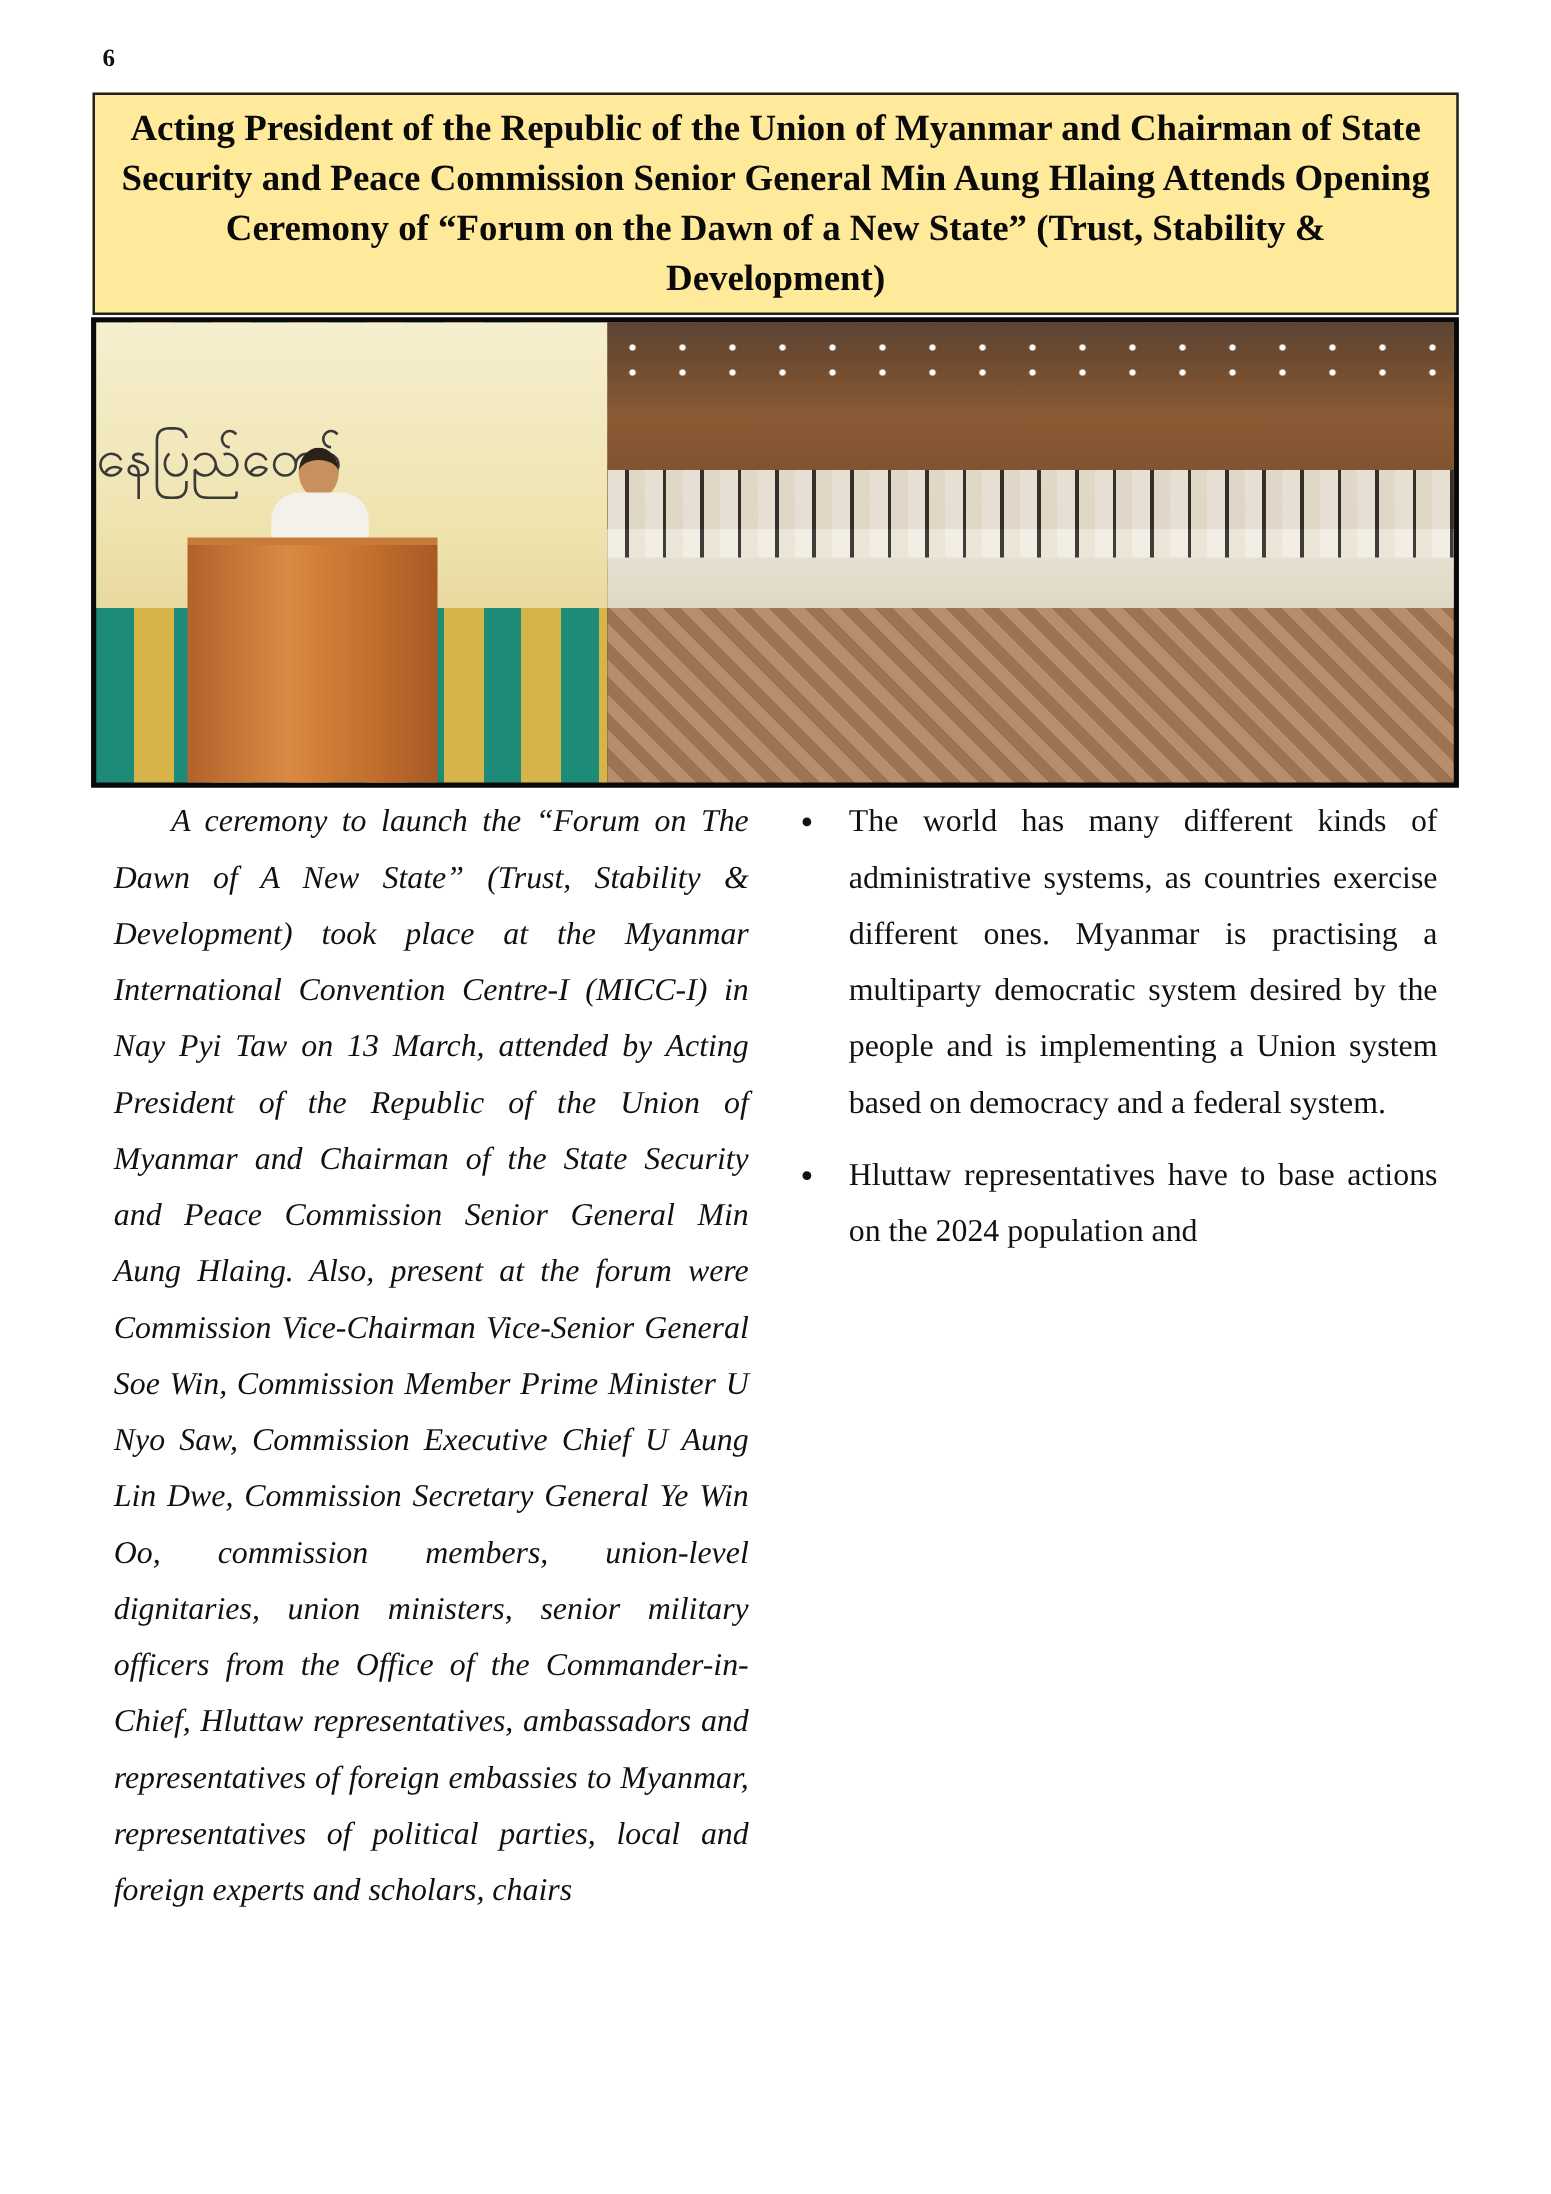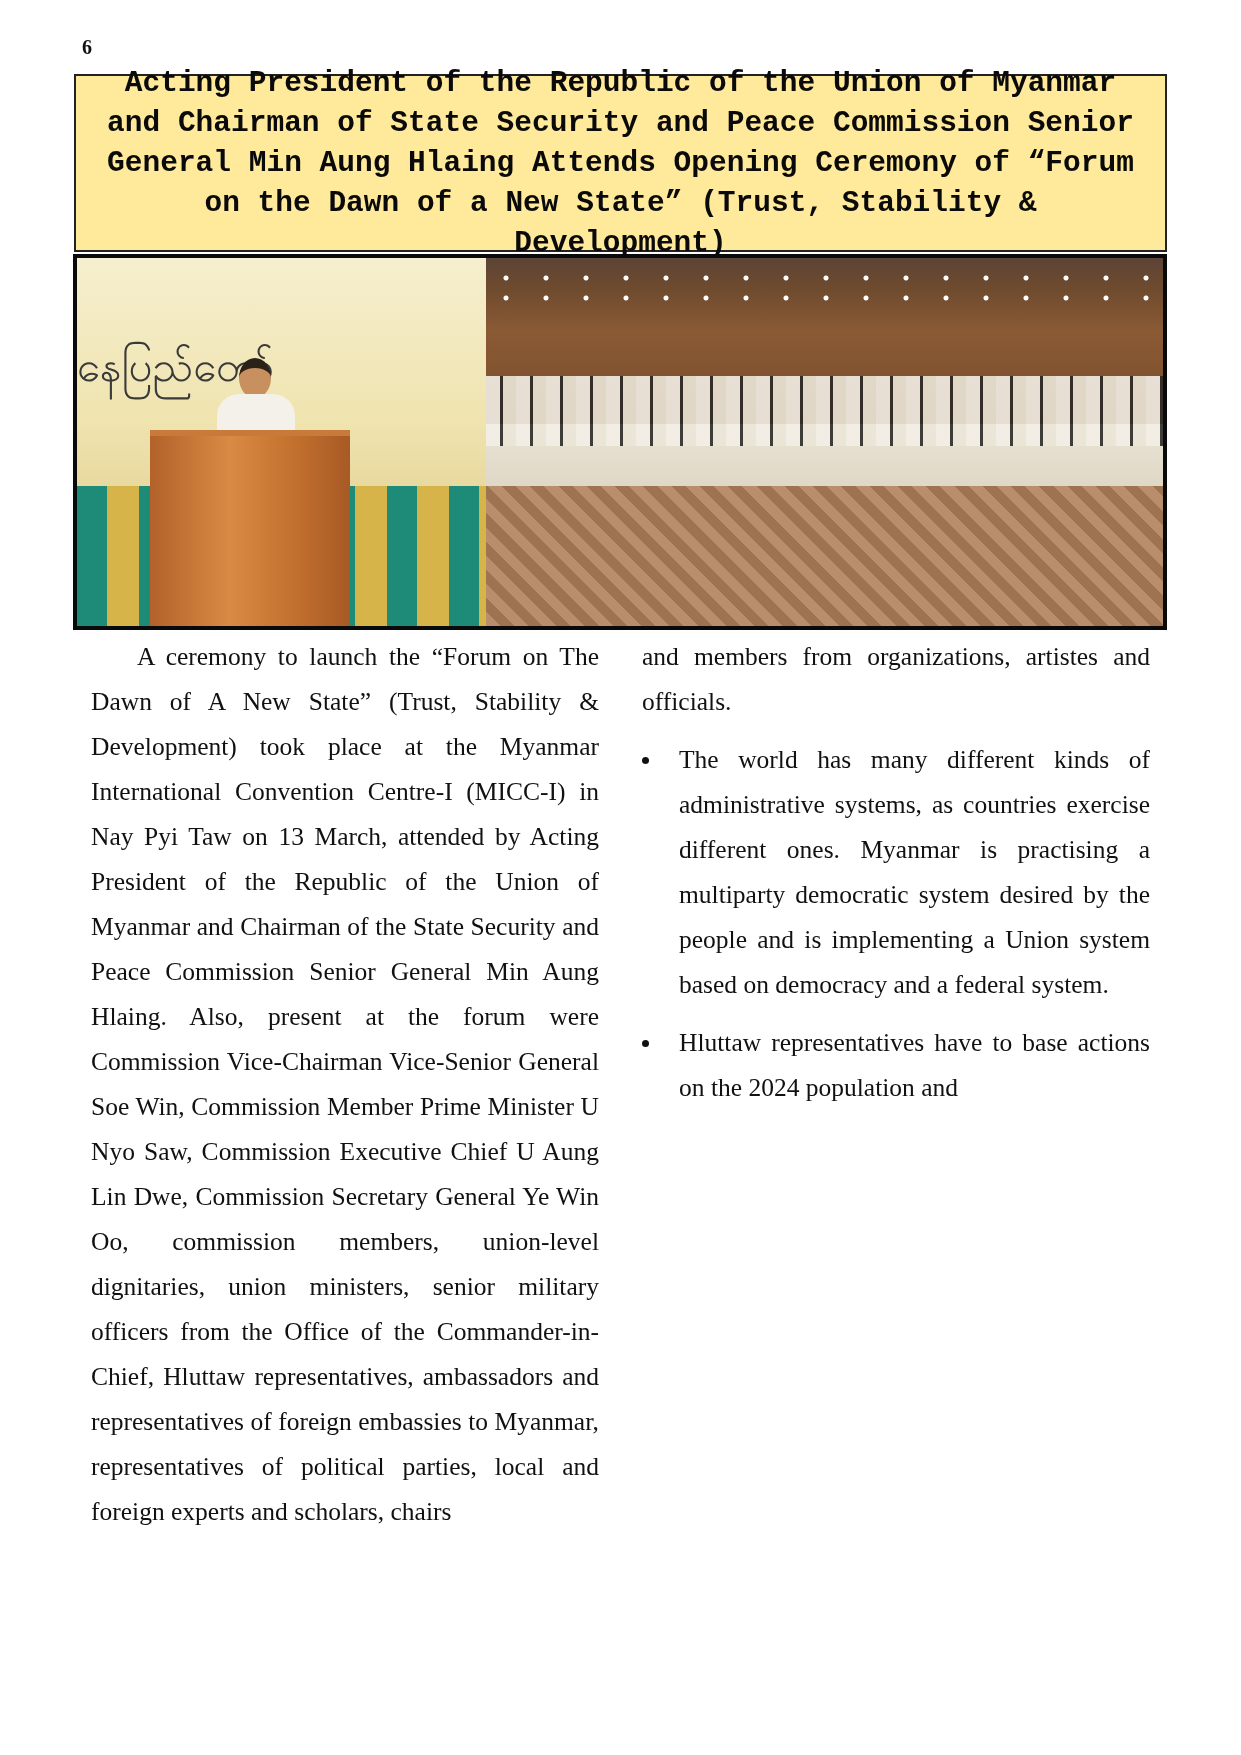--- a/index.html
+++ b/index.html
@@ -4,21 +4,21 @@
 <style>
   html, body { margin: 0; padding: 0; background: #ffffff; }
   body { width: 1241px; height: 1755px; position: relative; overflow: hidden;
          font-family: "Liberation Serif", serif; color: #111; }
   .page-number { position: absolute; left: 82px; top: 36px; font-size: 20px; font-weight: bold;
                  font-family: "Liberation Serif", serif; }
   .title-box { position: absolute; left: 74px; top: 74px; width: 1089px; height: 174px;
                background: #ffe99b; border: 2px solid #222; box-sizing: content-box;
                display: flex; align-items: center; justify-content: center; }
   .title-box h1 { margin: 0; padding: 0 16px; font-size: 29.5px; line-height: 40px; font-weight: bold;
-                  text-align: center; font-family: Liberation Mono, monospace; color: #0a0a0a; }
+                  text-align: center; font-family: Liberation Serif, serif; color: #0a0a0a; }
   .photo-frame { position: absolute; left: 73px; top: 254px; width: 1086px; height: 368px;
                  border: 4px solid #0a0a0a; background: #0a0a0a; display: flex; }
   .photo { position: relative; height: 100%; overflow: hidden; }
   .photo-left { width: 409px;
     background:
       linear-gradient(180deg, #f6efcf 0%, #efe3ae 45%, #e8d9a0 62%, transparent 62%),
       repeating-linear-gradient(90deg, #1e8a78 0 30px, #d7b44a 30px 62px);
   }
   .photo-right { flex: 1;
     background:
@@ -37,21 +37,21 @@
                    background: #f4f1ea; border-radius: 22px 22px 0 0; }
   .audience { position: absolute; left: 0; right: 0; top: 118px; height: 70px;
               background: repeating-linear-gradient(90deg, #f3efe6 0 14px, #2c2a28 14px 17px, #ece6d8 17px 30px); opacity: 0.9; }
   .hall-lights { position: absolute; left: 0; right: 0; top: 10px; height: 40px;
                  background: radial-gradient(circle, #fff 0 2px, transparent 3px) 0 0/40px 20px; }
   .column { position: absolute; top: 634px; width: 508px; font-size: 25.5px; line-height: 45px;
             text-align: justify; hyphens: manual; }
   .col-left { left: 91px; }
   .col-right { left: 642px; }
   .column p { margin: 0 0 13px 0; }
-  .indent-l { text-indent: 46px; }
+  .indent-l { text-indent: 46px; font-style: italic; }
   .indent-r { text-indent: 37px; }
   .bullets { list-style: none; margin: 0; padding: 0; }
   .bullets li { position: relative; padding-left: 37px; margin: 0 0 13px 0; }
   .bullets li .dot { position: absolute; left: 0; top: 0; width: 10px; text-align: left; }
   .bullets li .dot::before { content: ""; position: absolute; left: 0; top: 20px; width: 7px; height: 7px;
                              border-radius: 50%; background: #111; }
 </style>
 </head>
 <body>
 
@@ -74,21 +74,20 @@
     <div class="hall-lights"></div>
     <div class="audience"></div>
   </div>
 </div>
 
 <div class="column col-left">
   <p class="indent-l">A ceremony to launch the “Forum on The Dawn of A New State” (Trust, Stabil­ity &amp; Development) took place at the My­anmar International Convention Centre-I (MICC-I) in Nay Pyi Taw on 13 March, attended by Acting President of the Repub­lic of the Union of Myanmar and Chairman of the State Security and Peace Commis­sion Senior General Min Aung Hlaing. Al­so, present at the forum were Commission Vice-Chairman Vice-Senior General Soe Win, Commission Member Prime Minister U Nyo Saw, Commission Executive Chief U Aung Lin Dwe, Commission Secretary General Ye Win Oo, commission members, union-level dignitaries, union ministers, senior military officers from the Office of the Commander-in-Chief, Hluttaw repre­sentatives, ambassadors and representa­tives of foreign embassies to Myanmar, representatives of political parties, local and foreign experts and scholars, chairs</p>
 </div>
 
 <div class="column col-right">
-  <p>and members from organizations, artistes and officials.</p>
   <ul class="bullets">
     <li>
       <span class="dot"></span>
       <span>The world has many different kinds of administrative systems, as countries ex­ercise different ones. Myanmar is prac­tising a multiparty democratic system desired by the people and is implement­ing a Union system based on democracy and a federal system.</span>
     </li>
     <li>
       <span class="dot"></span>
       <span>Hluttaw representatives have to base actions on the 2024 population and</span>
     </li>
   </ul>

